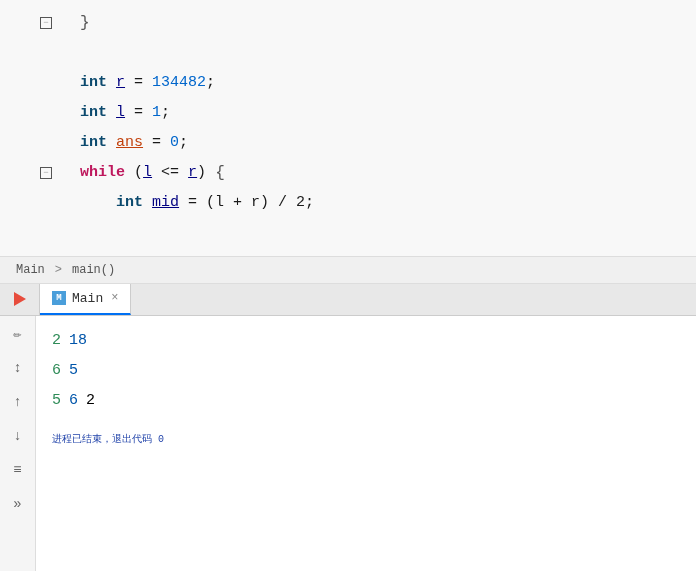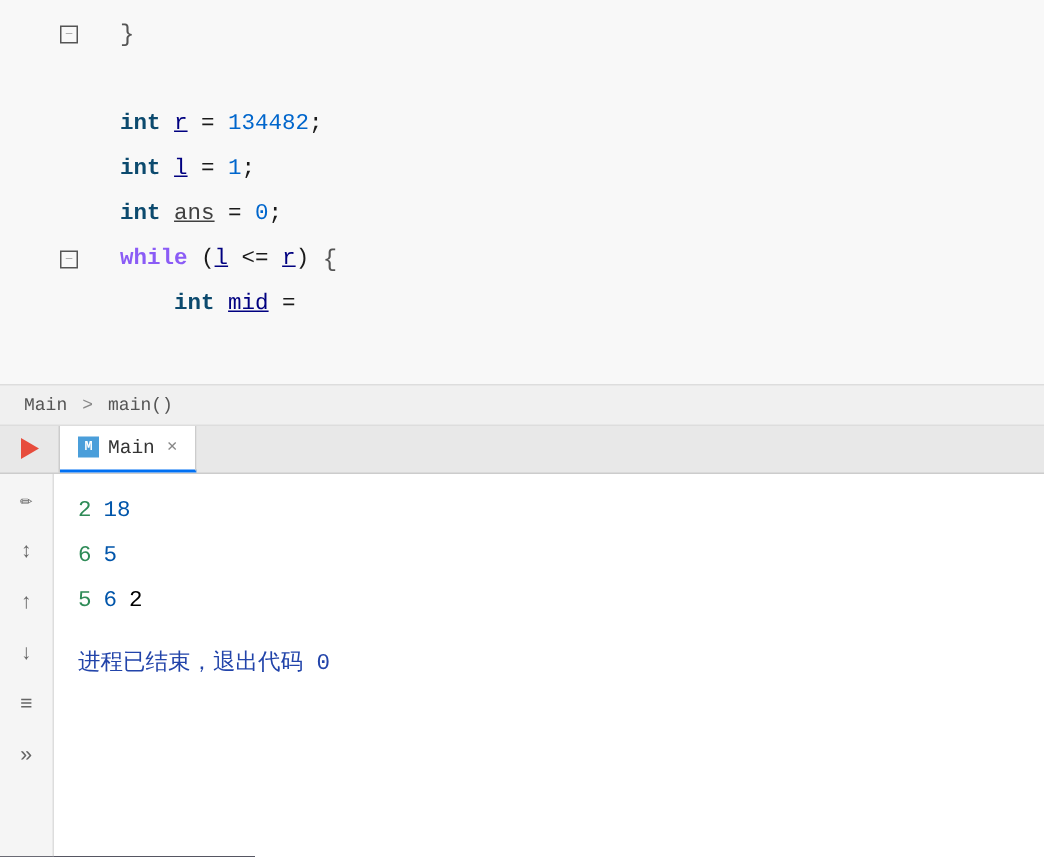--- a/index.html
+++ b/index.html
@@ -29,21 +29,21 @@
     .code-line {
       height: 30px;
       display: flex;
       align-items: center;
       font-size: 15px;
       line-height: 30px;
       white-space: nowrap;
     }
 
     .kw-int { color: #0c4a6e; font-weight: bold; }
-    .kw-while { color: #8b5cf6; font-weight: bold; text-align: right; }
+    .kw-while { color: #be185d; font-weight: bold; text-align: right; }
     .brace { color: #555; font-size: 16px; }
 
     
     .breadcrumb-bar {
       height: 28px;
       background: #f0f0f0;
       border-top: 1px solid #ddd;
       border-bottom: 1px solid #ddd;
       display: flex;
       align-items: center;
@@ -175,21 +175,21 @@
       gap: 8px;
     }
 
     .out-green { color: #2e8b57; font-weight: 500; }
     .out-blue { color: #0055aa; }
     .out-black { color: #000; }
 
     .process-line {
       margin-top: 16px;
       color: #2244aa;
-      font-size: 15px;
+      font-size: 10px;
     }
 
     .editor-wrapper {
       background: #f8f8f8;
       flex: 1;
       display: flex;
     }
   </style>
 </head>
 <body>
@@ -230,21 +230,21 @@
       <span style="color:#1a1a1a;">&nbsp;</span>
       <span style="color:#000080; text-decoration:underline;">l</span>
       <span style="color:#1a1a1a;">&nbsp;=&nbsp;</span>
       <span style="color:#0066cc;">1</span>
       <span style="color:#1a1a1a;">;</span>
     </div>
 
     <div class="code-line">
       <span class="kw-int">int</span>
       <span style="color:#1a1a1a;">&nbsp;</span>
-      <span style="color:#404040; text-decoration:underline;">ans</span>
+      <span style="color:#c2410c; text-decoration:underline;">ans</span>
       <span style="color:#1a1a1a;">&nbsp;=&nbsp;</span>
       <span style="color:#0066cc;">0</span>
       <span style="color:#1a1a1a;">;</span>
     </div>
 
     <div class="code-line">
       <span class="kw-while">while</span>
       <span style="color:#1a1a1a;">&nbsp;</span>
       <span style="color:#1a1a1a;">(</span>
       <span style="color:#000080; text-decoration:underline;">l</span>
@@ -254,20 +254,21 @@
       <span style="color:#1a1a1a;">&nbsp;</span>
       <span class="brace">{</span>
     </div>
 
     <div class="code-line">
       <span style="color:#1a1a1a;">&nbsp;&nbsp;&nbsp;&nbsp;</span>
       <span class="kw-int">int</span>
       <span style="color:#1a1a1a;">&nbsp;</span>
       <span style="color:#000080; text-decoration:underline;">mid</span>
       <span style="color:#1a1a1a;">&nbsp;=&nbsp;</span>
+      <span style="color:#1a1a1a;">(l + r) / 2;</span>
     </div>
   </div>
 </div>
 
 <div class="breadcrumb-bar">
   <span class="breadcrumb-item">Main</span>
   <span class="breadcrumb-sep">&gt;</span>
   <span class="breadcrumb-item">main()</span>
 </div>
 

